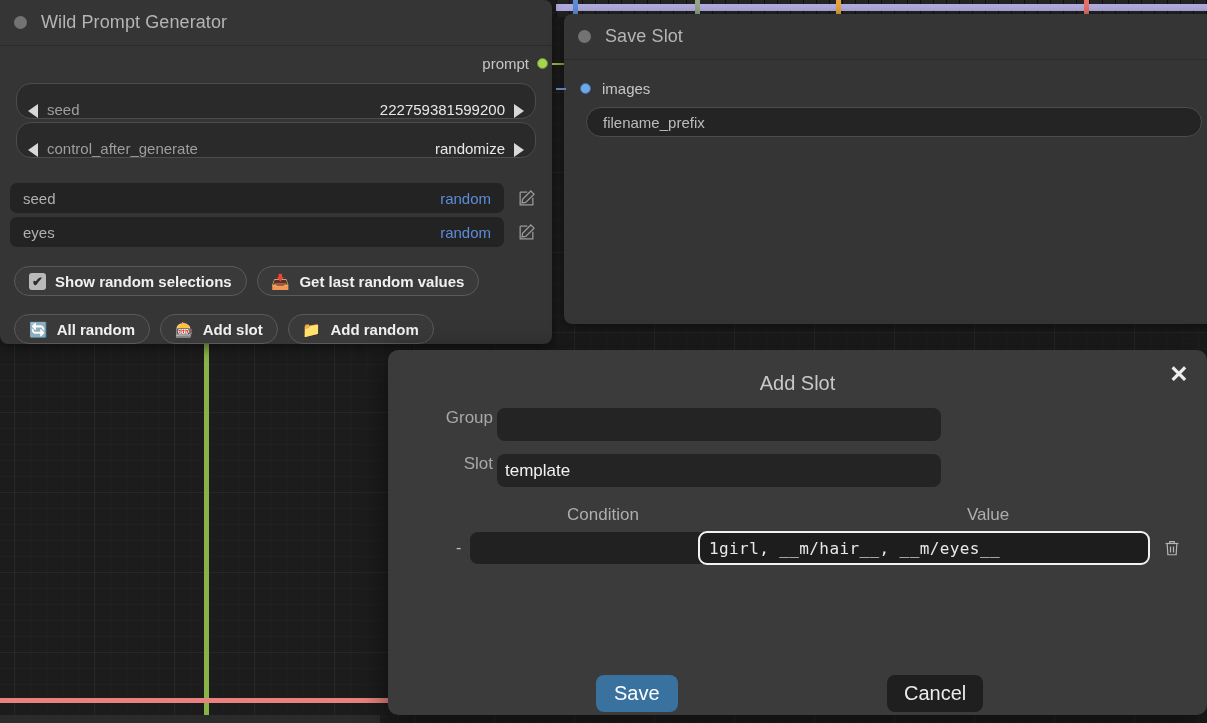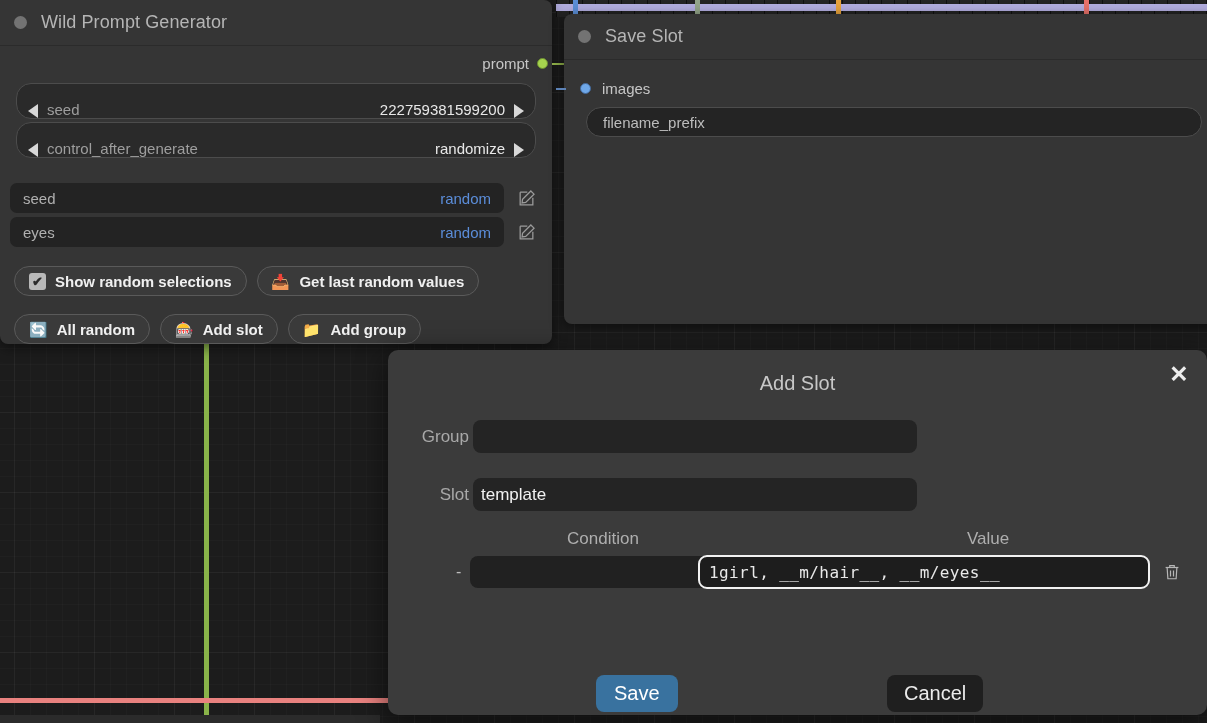--- a/index.html
+++ b/index.html
@@ -180,21 +180,21 @@
     text-align: center; color: #c8c8c8; font-size: 20px;
     padding-top: 22px;
   }
   .dialog-close {
     position: absolute; right: 14px; top: 10px;
     width: 28px; height: 28px;
     color: #ededed; font-size: 23px; font-weight: bold;
     text-align: center; line-height: 28px;
   }
 
-  .field-row { display: flex; align-items: center; margin-top: 25px; }
+  .field-row { display: flex; margin-top: 13px; padding-left: 24px; }
   .field-label {
     width: 81px; text-align: right; padding-right: 0;
     color: #a8a8a8; font-size: 17px; flex: 0 0 auto;
   }
   .field-input {
     margin-left: 4px;
     width: 444px; height: 33px;
     background: #242424; border: none; border-radius: 8px;
     color: #f2f2f2; font-size: 17px;
     padding: 0 8px;
@@ -361,21 +361,21 @@
         <div class="nbtn">
           <span class="emoji">🔄</span>
           <span>All random</span>
         </div>
         <div class="nbtn">
           <span class="emoji">🎰</span>
           <span>Add slot</span>
         </div>
         <div class="nbtn">
           <span class="emoji">📁</span>
-          <span>Add group</span>
+          <span>Add random</span>
         </div>
       </div>
 
     </div>
   </div>
 
   <div class="node" id="node-save">
     <div class="node-header">
       <div class="node-dot"></div>
       <div class="node-title">Save Slot</div>

